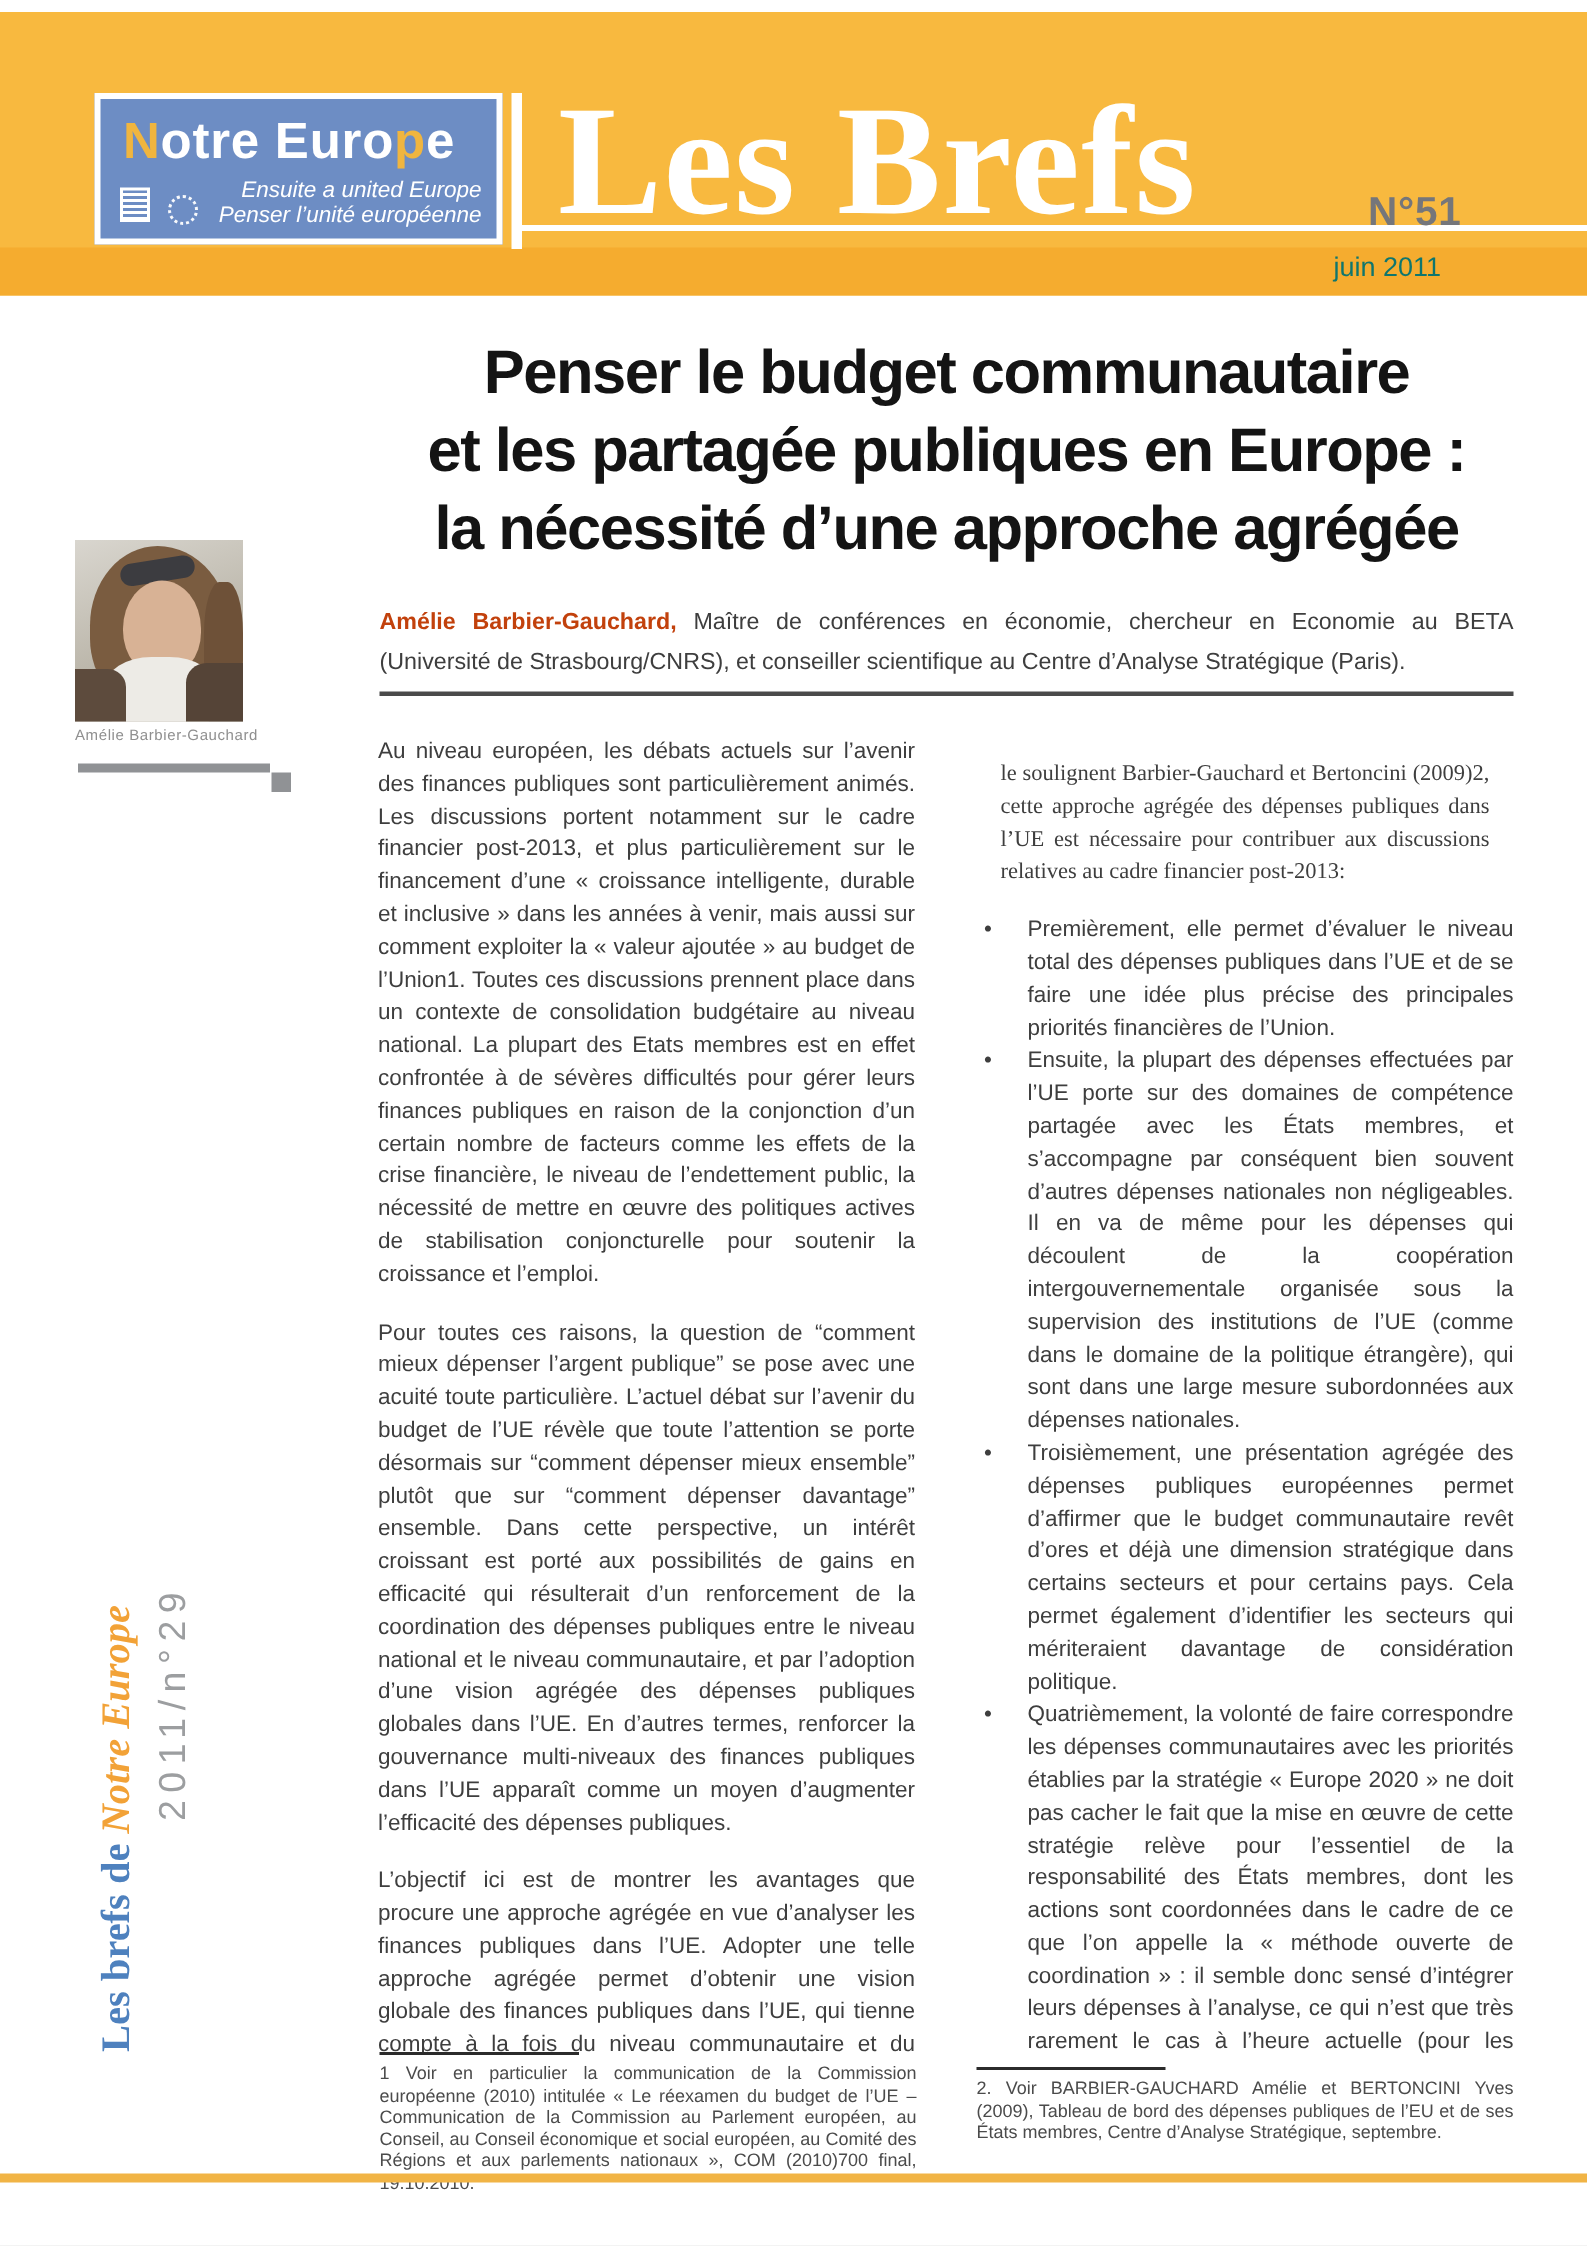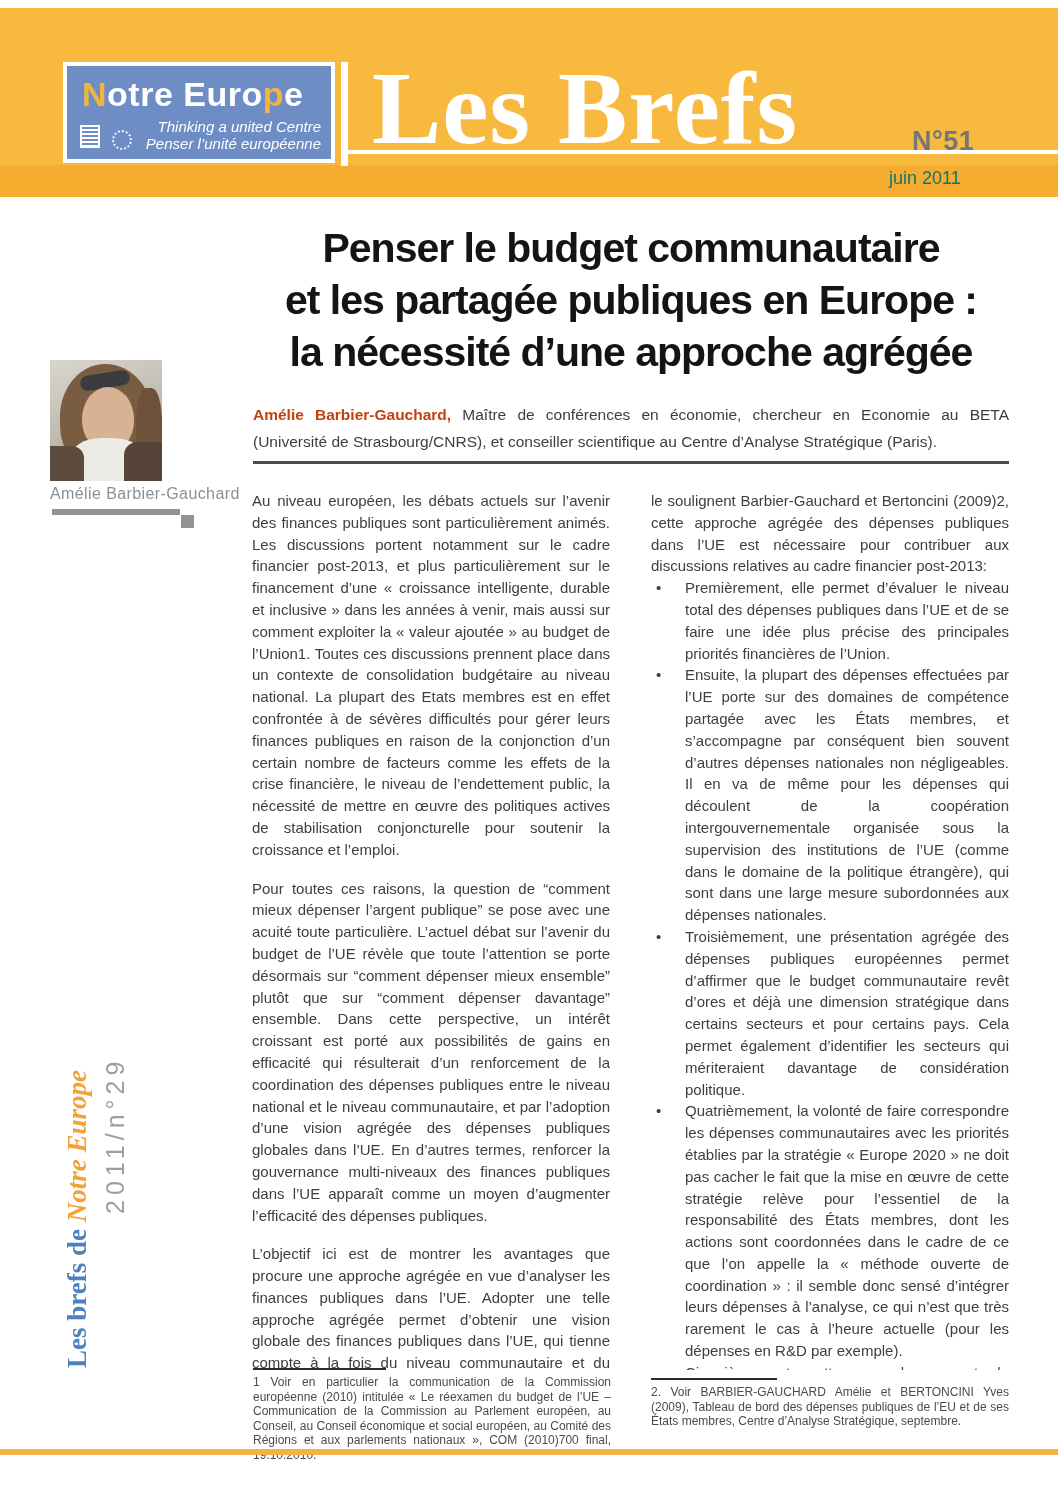--- a/index.html
+++ b/index.html
@@ -39,31 +39,31 @@
   .photo{position:absolute;left:50px;top:360px;width:112px;height:121px;overflow:hidden;
          background:linear-gradient(160deg,#d9d6cf 0%,#bcb7ab 55%,#a59d8f 100%);}
   .ph-hair{position:absolute;left:10px;top:4px;width:94px;height:110px;background:#7a5c40;border-radius:48% 52% 42% 44%;}
   .ph-strand{position:absolute;right:0px;top:28px;width:26px;height:86px;background:#6e5138;border-radius:40%;}
   .ph-glasses{position:absolute;left:30px;top:13px;width:50px;height:15px;background:#3c3c40;border-radius:8px;transform:rotate(-9deg);}
   .ph-face{position:absolute;left:32px;top:27px;width:52px;height:64px;background:#d8b295;border-radius:50% 50% 46% 48%;}
   .ph-smile{position:absolute;left:50px;top:74px;width:16px;height:7px;border-bottom:2px solid #9c6f55;border-radius:50%;}
   .ph-scarf{position:absolute;left:20px;top:78px;width:74px;height:48px;background:#edebe6;border-radius:42% 42% 28% 28%;}
   .ph-jacketL{position:absolute;left:-8px;top:86px;width:42px;height:40px;background:#5d4b3d;border-radius:8px 30% 0 0;}
   .ph-jacketR{position:absolute;right:-8px;top:82px;width:46px;height:44px;background:#554437;border-radius:30% 8px 0 0;}
-  .photo-caption{position:absolute;left:50px;top:485px;font-size:16px;color:#8F8F8F;letter-spacing:.4px;}
+  .photo-caption{position:absolute;left:50px;top:485px;font-size:10px;color:#8F8F8F;letter-spacing:.4px;}
   .photo-bar{position:absolute;left:52px;top:509px;width:128px;height:6px;background:#909295;}
   .photo-square{position:absolute;left:181px;top:515px;width:13px;height:13px;background:#909295;}
 
   
   .col{position:absolute;top:490px;width:358px;height:880px;overflow:hidden;font-size:15px;
        line-height:21.8px;color:#3E3E3E;text-align:justify;}
   .col-left{left:252px;}
   .col-right{left:651px;}
   .col p{margin:0 0 17px 0;}
-  .col p.no-gap{margin:0;}
+  .col p.no-gap{margin:16px;font-family:Liberation Serif, serif;}
   .bullet-item{display:flex;}
   .bullet-marker{flex:none;width:34px;padding-left:5px;box-sizing:border-box;}
   .bullet-text{flex:1;text-align:justify;}
 
   
   .fn{position:absolute;width:358px;font-size:12px;line-height:14.6px;color:#4B4B4B;text-align:justify;}
   .fn-left{left:253px;top:1368px;}
   .fn-right{left:651px;top:1378px;}
   .fn-divider{height:2px;background:#2b2b2b;margin-bottom:5px;}
   .fn-left .fn-divider{width:133px;}
@@ -85,21 +85,21 @@
 
 <div class="page">
 
   <div class="header">
     <div class="header-substrip"></div>
     <div class="logo-box">
       <div class="brand"><span class="gold">N</span><span>otre Euro</span><span class="gold">p</span><span>e</span></div>
       <div class="book-icon"></div>
       <div class="stars-icon"></div>
       <div class="tagline-block">
-        <div>Thinking a united Centre</div>
+        <div>Ensuite a united Europe</div>
         <div>Penser l’unité européenne</div>
       </div>
     </div>
     <div class="logo-vbar"></div>
   </div>
   <div class="masthead">Les Brefs</div>
   <div class="header-line"></div>
   <div class="issue-no">N°51</div>
   <div class="issue-date">juin 2011</div>
 

